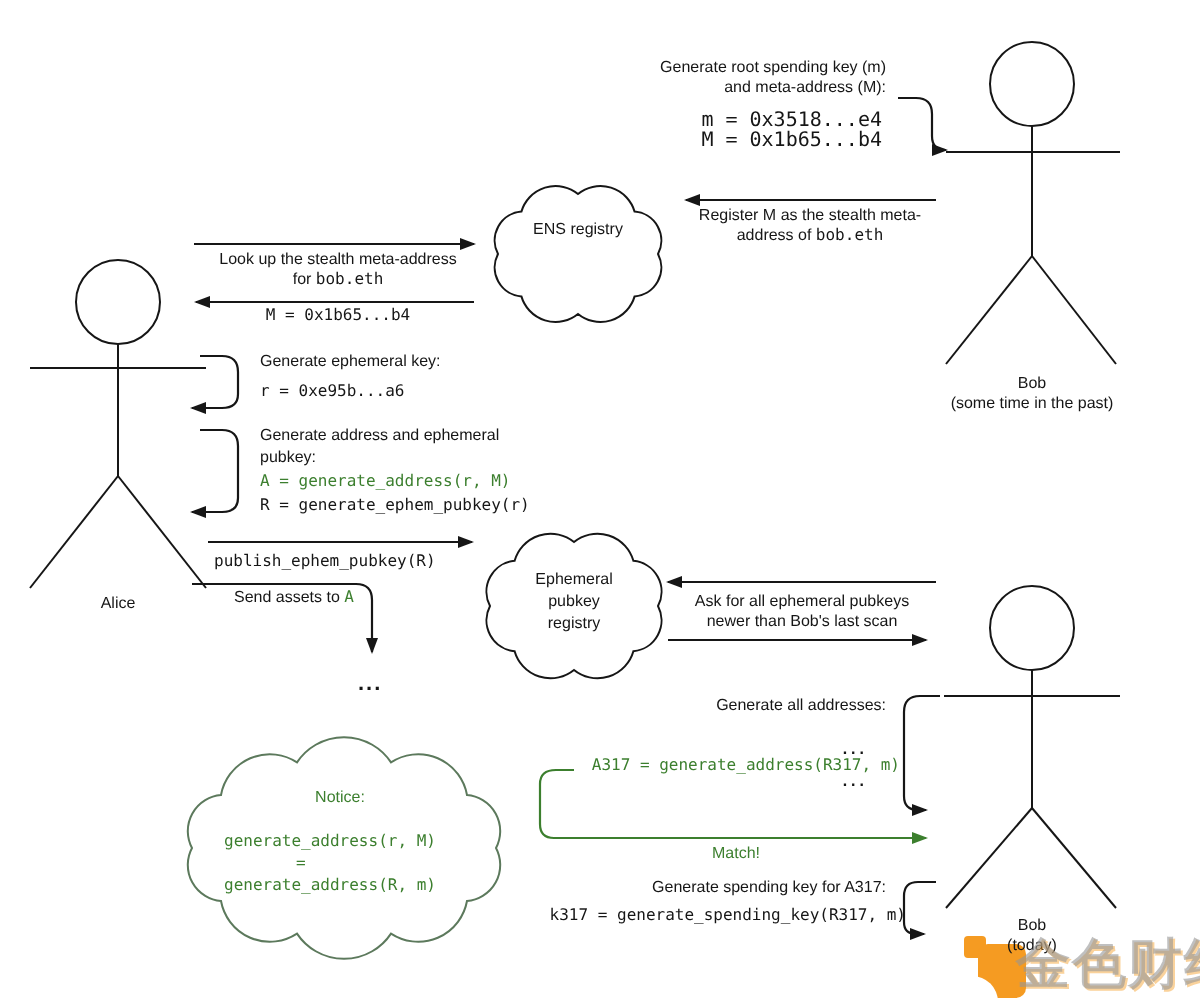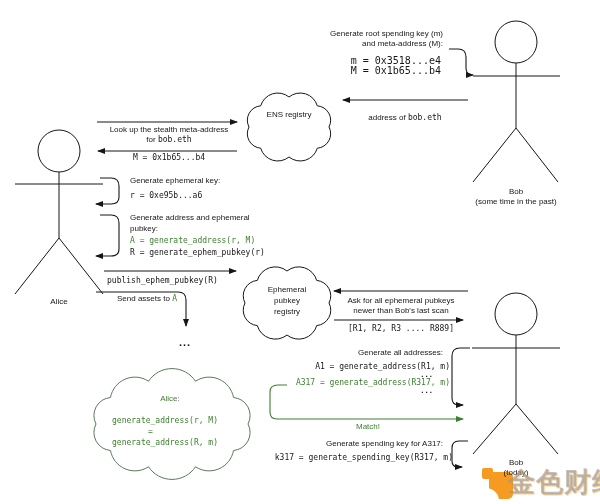--- a/index.html
+++ b/index.html
@@ -83,20 +83,21 @@
       <rect x="489" y="472" width="24" height="27" rx="5" fill="var(--watermark-orange,#f59b22)"></rect>
       <circle cx="486" cy="501" r="13" fill="#ffffff"></circle>
     </g>
   </svg>
 
   <div class="t rt" style="right:157px;top:29px">Generate root spending key (m)</div>
   <div class="t rt" style="right:157px;top:39px">and meta-address (M):</div>
   <div class="t rt mono small" style="right:159px;top:56px">m = 0x3518...e4</div>
   <div class="t rt mono small" style="right:159px;top:66px">M = 0x1b65...b4</div>
 
+  <div class="t ctr" style="left:338px;top:103px;width:134px">Register M as the stealth meta-</div>
   <div class="t ctr" style="left:96px;top:125px;width:146px">Look up the stealth meta-address</div>
 
   <div class="t ctr" style="left:338px;top:113px;width:134px">
     <span>address of </span><span class="mono">bob.eth</span>
   </div>
   <div class="t ctr" style="left:96px;top:135px;width:146px">
     <span>for </span><span class="mono">bob.eth</span>
   </div>
   <div class="t ctr mono" style="left:96px;top:153px;width:146px">M = 0x1b65...b4</div>
 
@@ -110,33 +111,31 @@
 
   <div class="t mono" style="left:107px;top:276px">publish_ephem_pubkey(R)</div>
 
   <div class="t" style="left:117px;top:294px">
     <span>Send assets to </span><span class="mono green">A</span>
   </div>
   <div class="t bigdots" style="left:179px;top:337px">...</div>
 
   <div class="t ctr" style="left:333px;top:296px;width:136px">Ask for all ephemeral pubkeys</div>
   <div class="t ctr" style="left:333px;top:306px;width:136px">newer than Bob's last scan</div>
-  <div class="t ctr mono" style="left:333px;top:324px;width:136px">[R1, R2, R3 .... R889]</div>
 
   <div class="t rt" style="right:157px;top:348px">Generate all addresses:</div>
-  <div class="t rt mono" style="right:150px;top:362px">A1 = generate_address(R1, m)</div>
   <div class="t rt mono dots" style="right:167px;top:371px">...</div>
   <div class="t rt mono green" style="right:150px;top:378px">A317 = generate_address(R317, m)</div>
   <div class="t rt mono dots" style="right:167px;top:387px">...</div>
   <div class="t ctr green" style="left:338px;top:422px;width:60px">Match!</div>
 
   <div class="t rt" style="right:157px;top:439px">Generate spending key for A317:</div>
   <div class="t rt mono" style="right:147px;top:453px">k317 = generate_spending_key(R317, m)</div>
 
-  <div class="t ctr green" style="left:132px;top:394px;width:76px">Alice:</div>
+  <div class="t ctr green" style="left:132px;top:394px;width:76px">Notice:</div>
   <div class="t mono green" style="left:112px;top:416px">generate_address(r, M)</div>
   <div class="t mono green" style="left:148px;top:427px">=</div>
   <div class="t mono green" style="left:112px;top:438px">generate_address(R, m)</div>
 
   <div class="t ctr" style="left:249px;top:110px;width:80px">ENS registry</div>
   <div class="t ctr" style="left:252px;top:285px;width:70px">Ephemeral</div>
   <div class="t ctr" style="left:252px;top:296px;width:70px">pubkey</div>
   <div class="t ctr" style="left:252px;top:307px;width:70px">registry</div>
 
   <div class="t ctr" style="left:34px;top:297px;width:50px">Alice</div>

